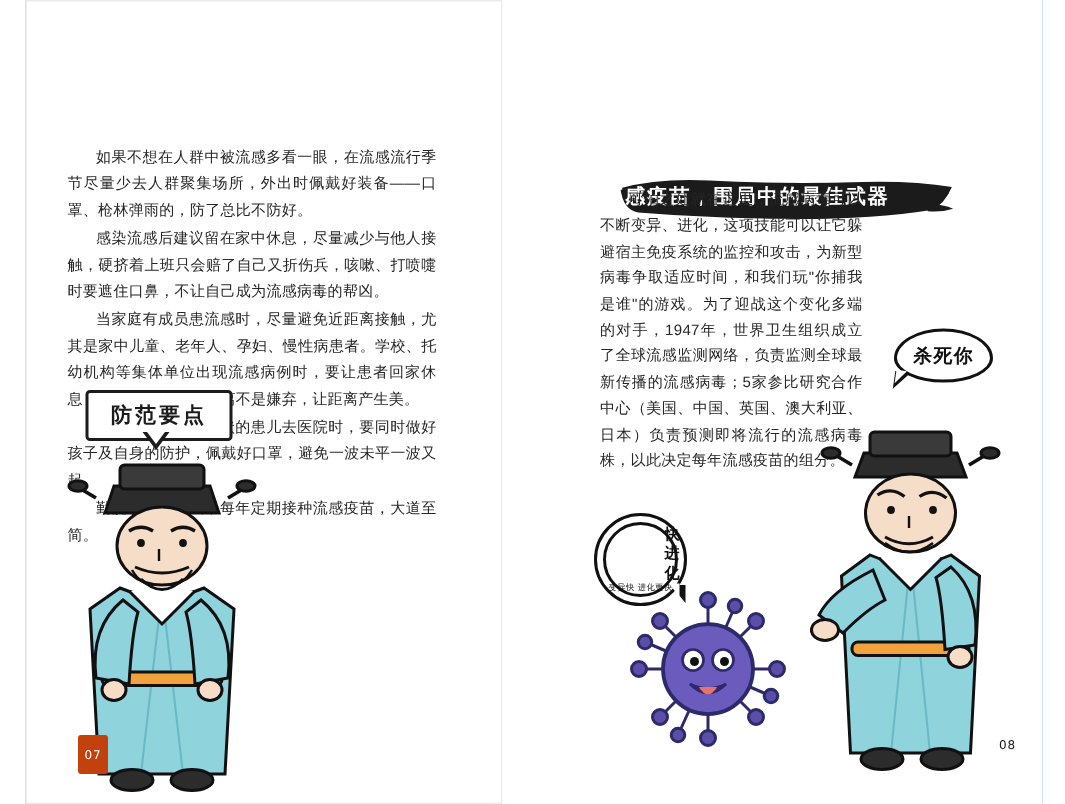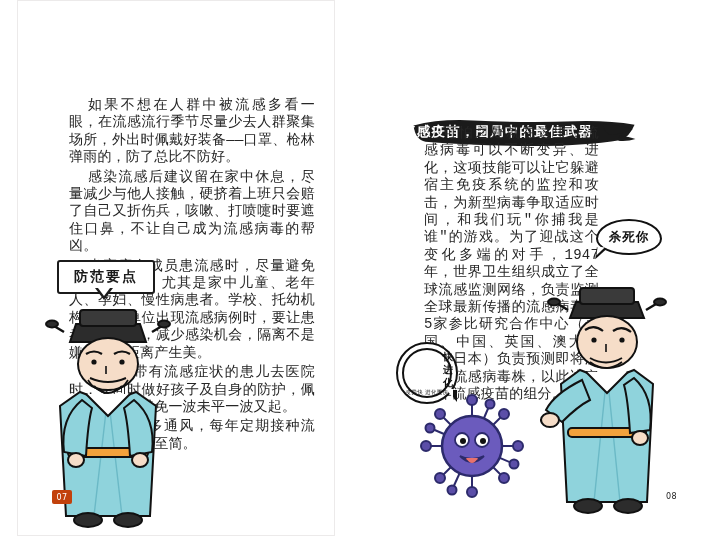--- a/index.html
+++ b/index.html
@@ -62,27 +62,26 @@
     left: 335px;
     top: 0;
     width: 40px;
     height: 536px;
     background: #ffffff;
   }
 
   
   .body-col {
     position: absolute;
-    font-family: Liberation Mono, monospace;
-    font-size: 14px;
+    font-family: Liberation Sans, sans-serif;
+    font-size: 10px;
     line-height: 17.4px;
     color: #262626;
     text-align: justify;
     letter-spacing: 0.2px;
-    margin-left: 24px;
   }
   .body-col p {
     margin: 0 0 2px 0;
     text-indent: 19px;
   }
   .left-text {
     left: 45px;
     top: 97px;
     width: 246px;
   }
@@ -266,21 +265,21 @@
     position: absolute;
     font-family: "DejaVu Sans", "Liberation Sans", sans-serif;
     font-size: 8px;
     color: #ffffff;
     letter-spacing: 0.5px;
   }
   .page-num-left {
     left: 52px;
     top: 490px;
     width: 20px;
-    height: 14px;
+    height: 26px;
     background: #c2410c;
     border-radius: 2px;
     display: flex;
     align-items: center;
     justify-content: center;
   }
   .page-num-right {
     left: 666px;
     top: 492px;
     color: #1b1b1b;

